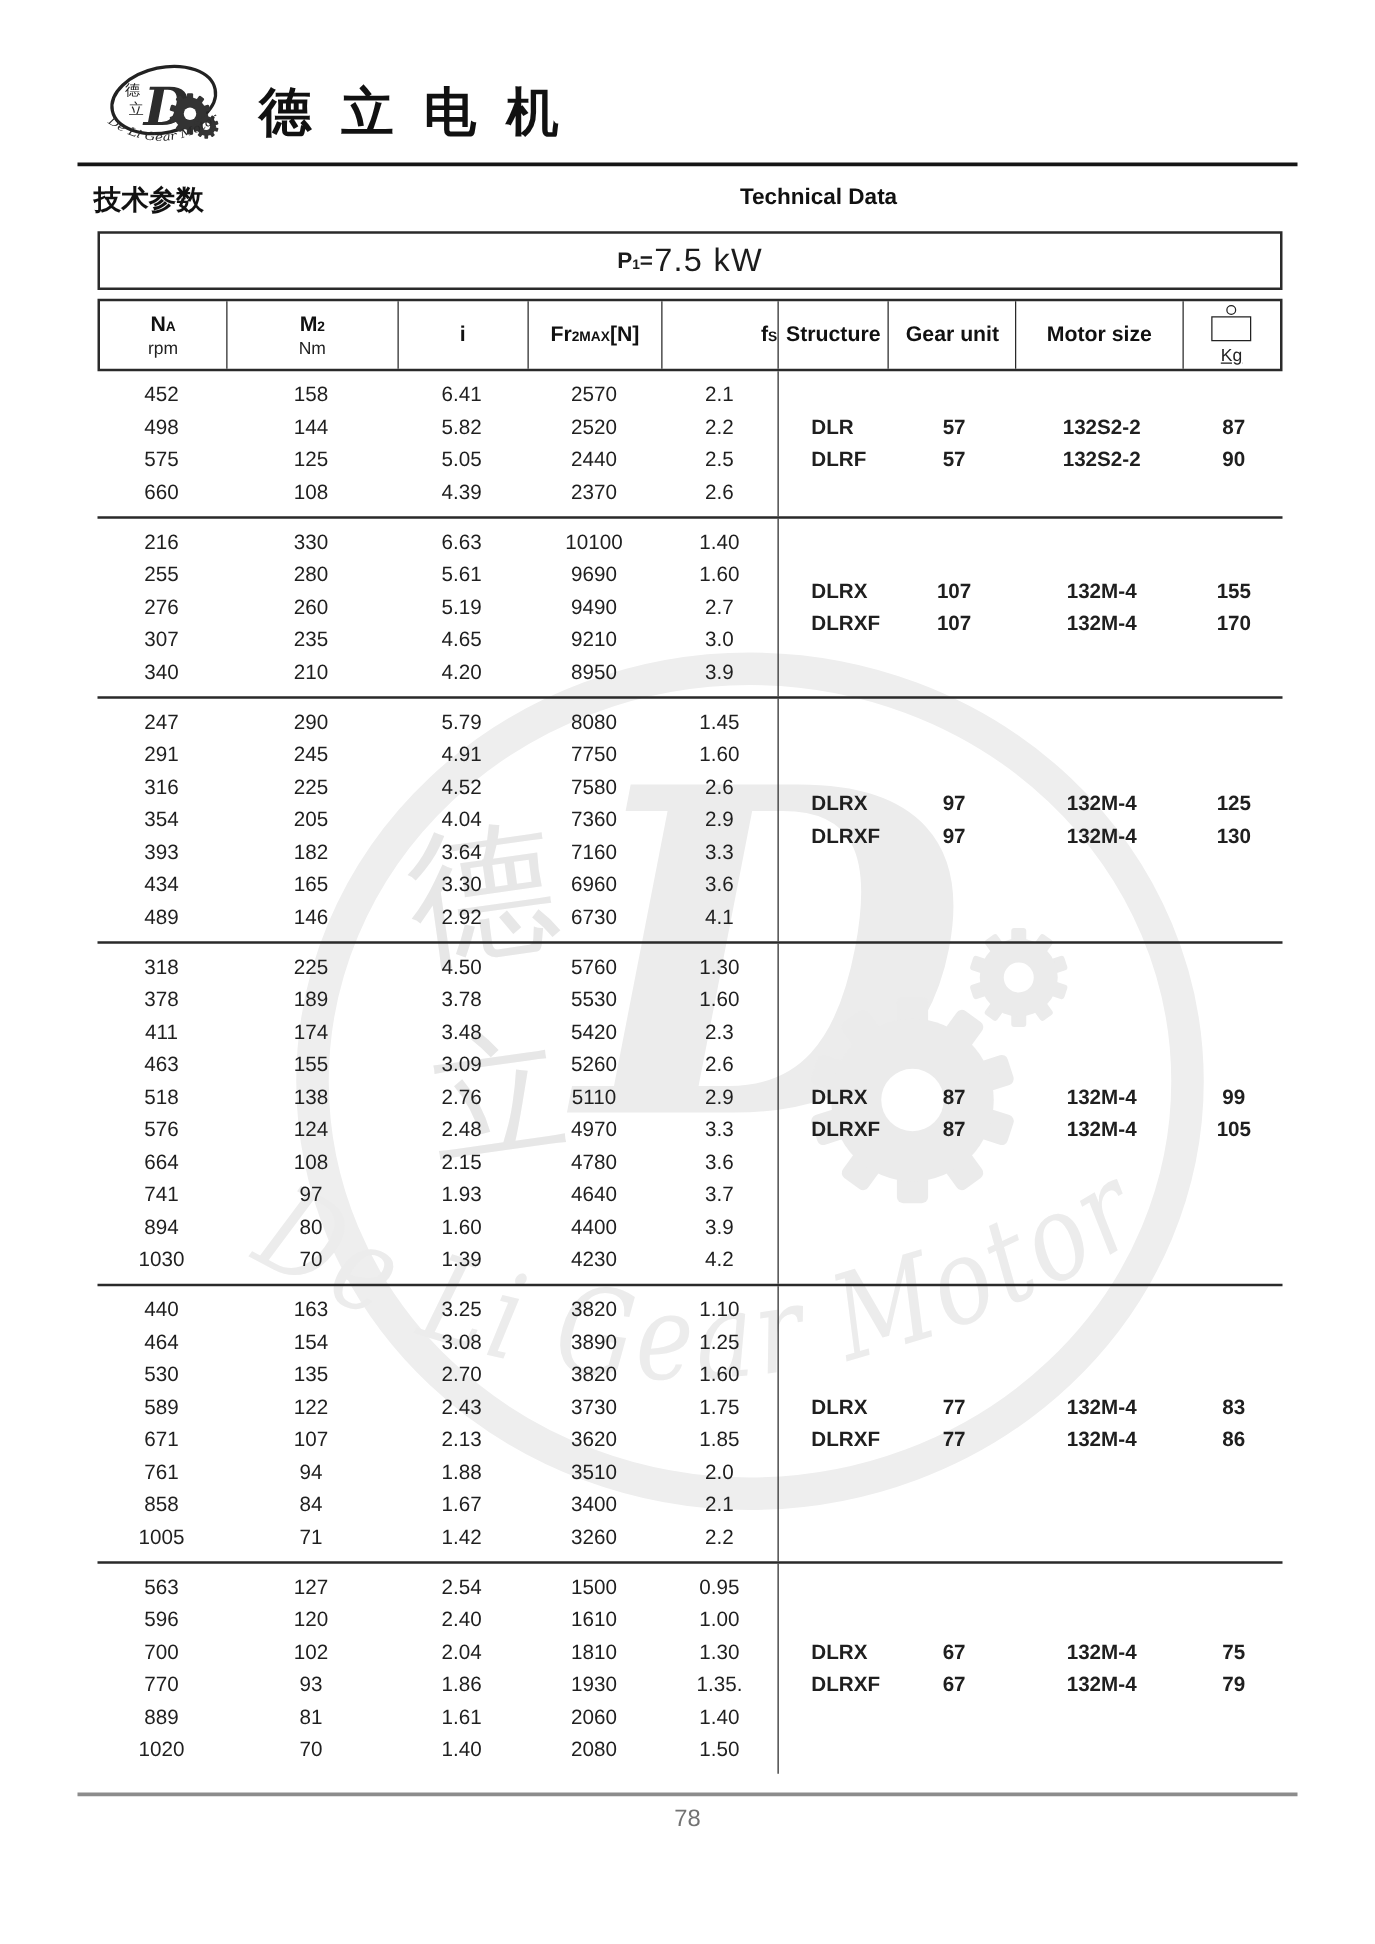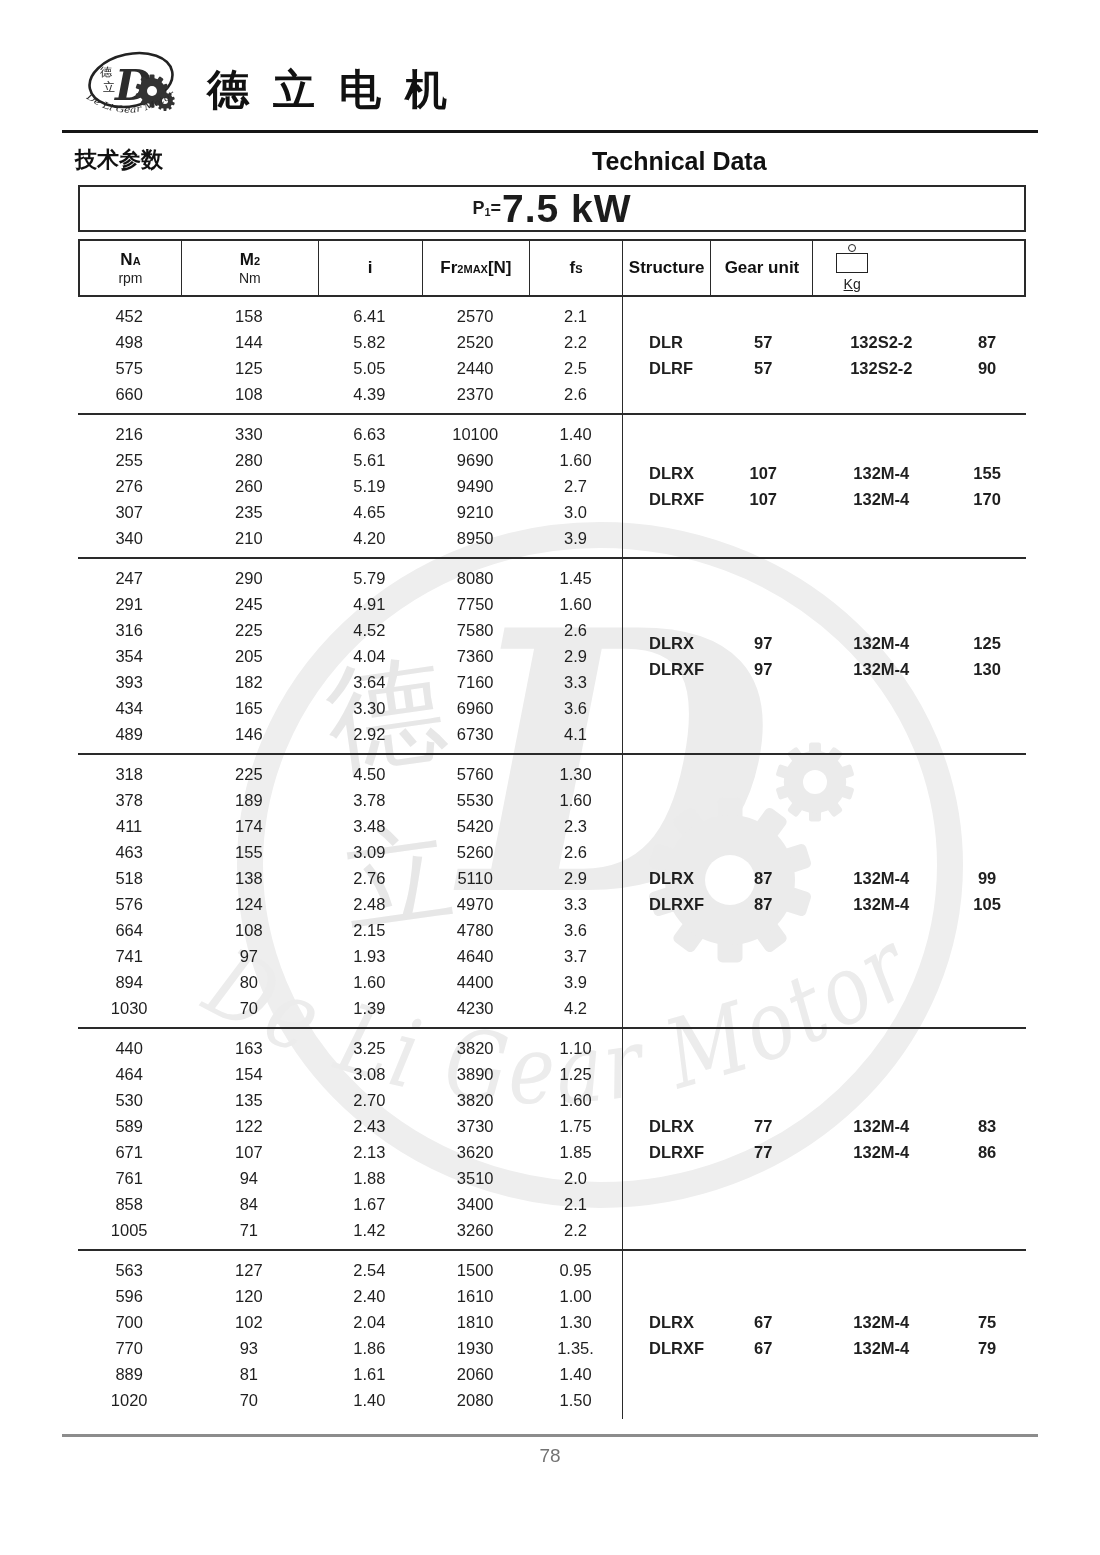--- a/index.html
+++ b/index.html
@@ -20,43 +20,43 @@
   .brand-row{display:flex;align-items:flex-start;height:80px;}
   .logo-svg{margin-left:14px;flex:0 0 auto;}
   .company-name{
     margin-left:16px;margin-top:12px;
     font-family:"DejaVu Serif","Liberation Serif",serif;
     font-weight:bold;font-size:42px;letter-spacing:24px;color:#111;
   }
   .top-rule{height:3px;background:#151515;margin-top:0;}
   .section-titles{position:relative;margin-top:12px;height:30px;}
   .sec-cn{position:absolute;left:13px;top:0;font-size:22px;font-weight:bold;color:#111;}
-  .sec-en{position:absolute;left:530px;top:2px;font-size:25px;font-weight:bold;color:#111;}
+  .sec-en{position:absolute;left:530px;top:2px;font-size:18px;font-weight:bold;color:#111;}
   
   .power-box{
     margin:10px 0 0 16px;width:948px;height:47px;box-sizing:border-box;
     border:2px solid #2a2a2a;display:flex;align-items:center;justify-content:center;
   }
   .p-prefix{font-size:18px;font-weight:bold;}
   .p-sub{font-size:11px;font-weight:bold;position:relative;top:3px;}
   .p-eq{font-size:18px;font-weight:bold;}
-  .p-value{font-size:39px;font-weight:bold;letter-spacing:1px;margin-left:1px;}
+  .p-value{font-size:26px;font-weight:normal;letter-spacing:1px;margin-left:1px;}
   
   .thead{
     margin:7px 0 0 16px;width:948px;height:58px;box-sizing:border-box;
     border:2px solid #2a2a2a;display:flex;
   }
   .th{
     box-sizing:border-box;border-right:1.5px solid #2a2a2a;
     display:flex;flex-direction:column;align-items:center;justify-content:center;
     line-height:1.15;
   }
   .th:last-child{border-right:none;text-decoration:underline;}
   .th.c1{width:10.8%;} .th.c2{width:14.5%;} .th.c3{width:11.0%;}
-  .th.c4{width:11.4%;} .th.c5{width:9.8%;}  .th.c6{width:9.4%;}
+  .th.c4{width:11.4%;} .th.c5{width:9.8%;align-items:flex-end;}  .th.c6{width:9.4%;}
   .th.c7{width:10.8%;} .th.c8{width:14.1%;} .th.c9{width:8.2%;}
   .h-main{font-size:17px;font-weight:bold;color:#111;white-space:nowrap;}
   .h-main .sm{font-size:11px;font-weight:bold;}
   .h-unit{font-size:14px;color:#222;margin-top:1px;}
   .kg-icon{display:flex;flex-direction:column;align-items:center;margin-bottom:2px;}
   .kg-ring{width:6px;height:6px;border:1.5px solid #222;border-radius:50%;margin-bottom:1px;}
   .kg-box{width:30px;height:18px;border:1.6px solid #222;}
   
   .tbody{margin-left:16px;width:948px;}
   .group{display:flex;}
@@ -168,20 +168,23 @@
       </div>
       <div class="th c5">
         <div class="h-main"><span>f</span><span class="sm">S</span></div>
       </div>
       <div class="th c6">
         <div class="h-main">Structure</div>
       </div>
       <div class="th c7">
         <div class="h-main">Gear unit</div>
       </div>
+      <div class="th c8">
+        <div class="h-main">Motor size</div>
+      </div>
       <div class="th c9">
         <div class="kg-icon">
           <i class="kg-ring"></i>
           <i class="kg-box"></i>
         </div>
         <div class="h-unit">Kg</div>
       </div>
     </div>
 
     <div class="tbody" id="tbody">

